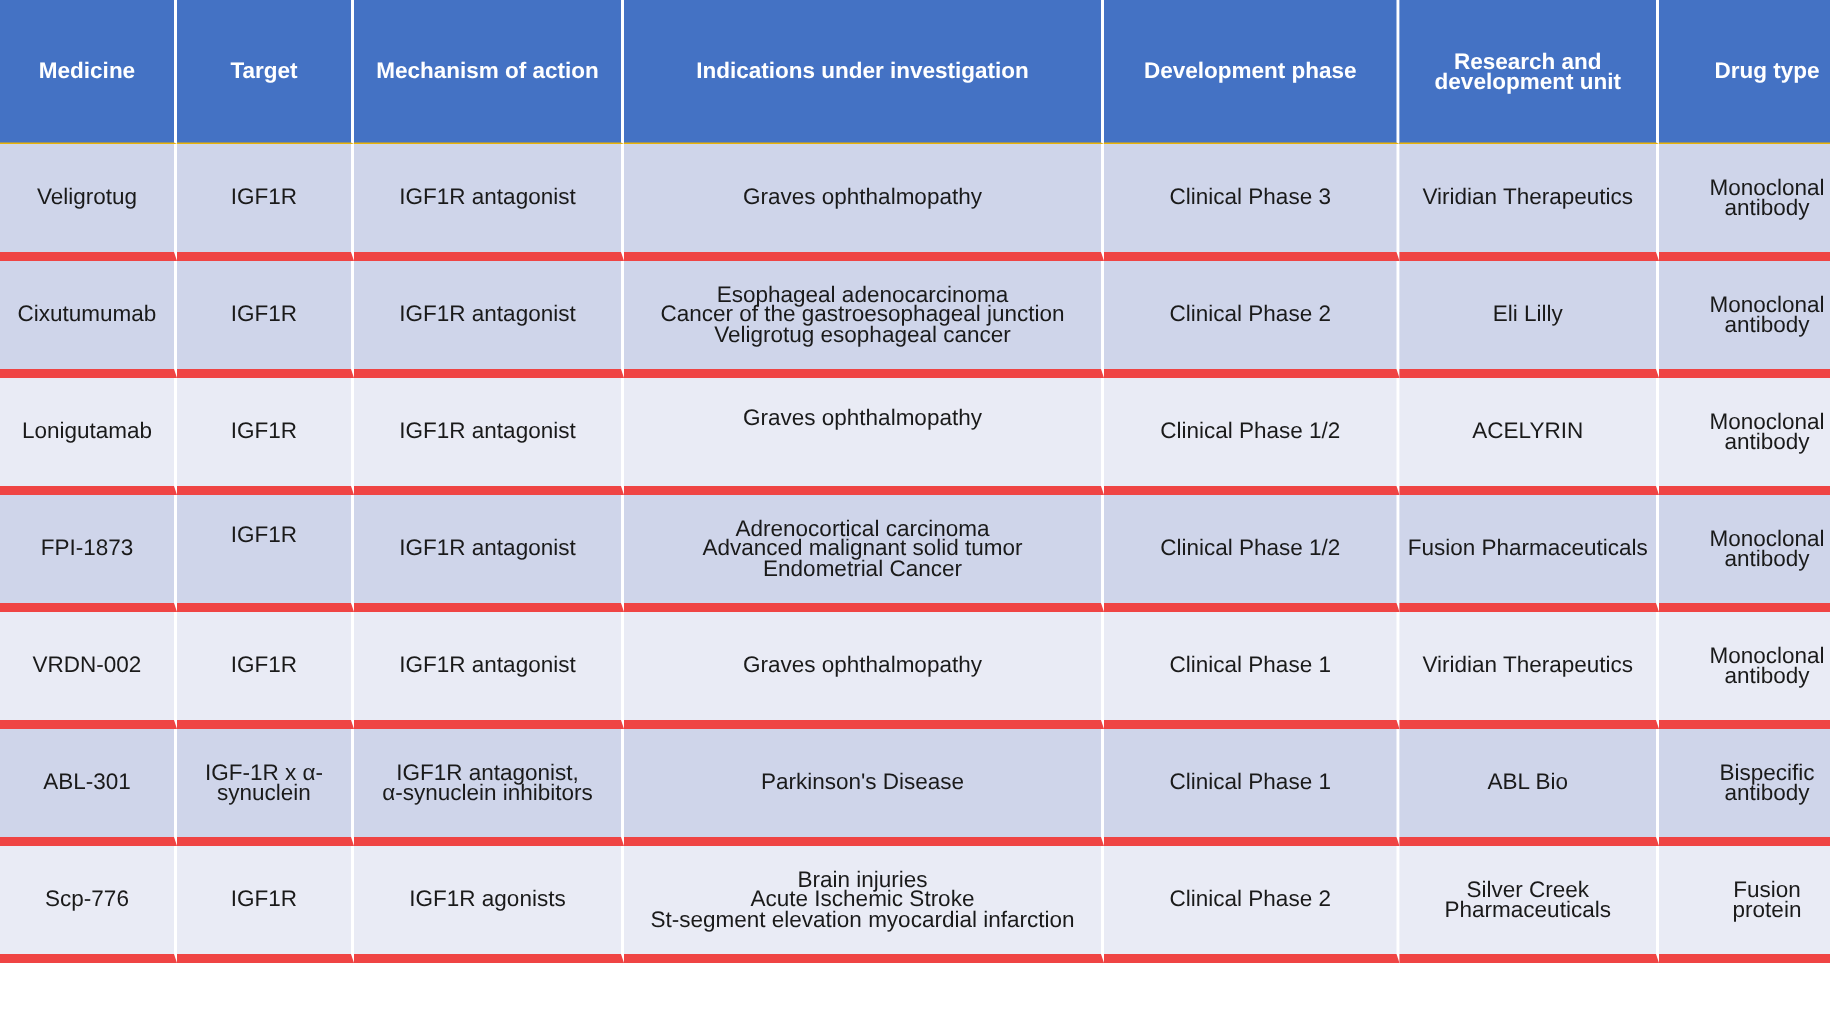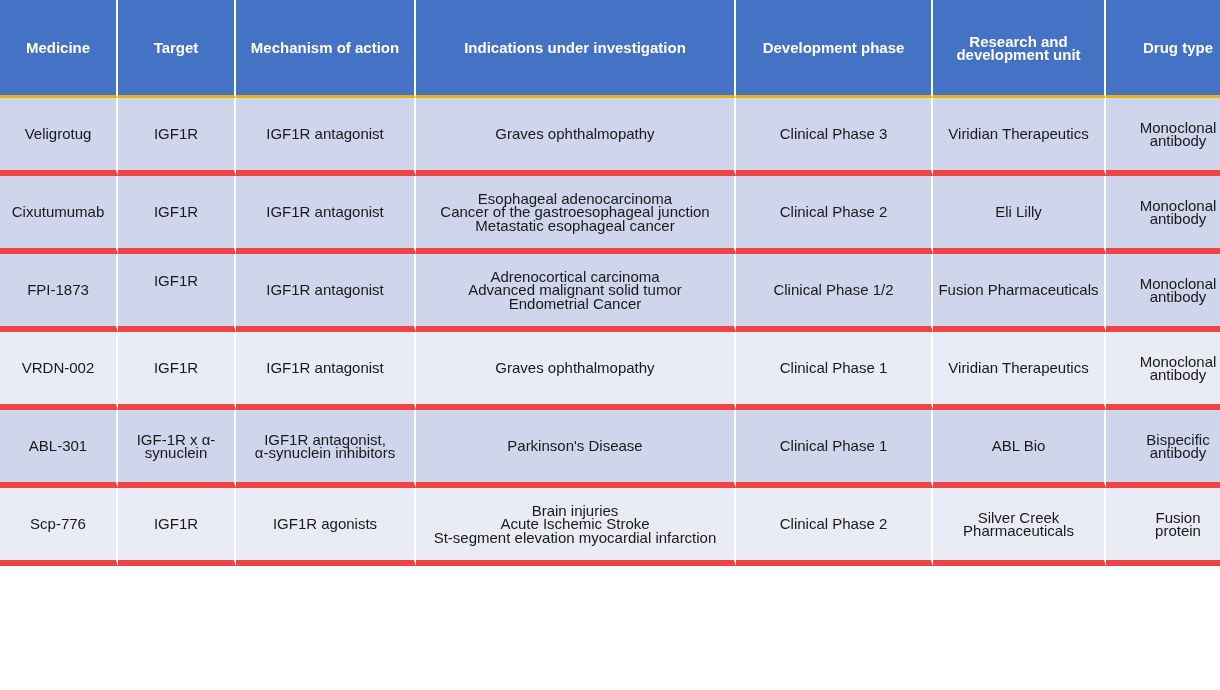--- a/index.html
+++ b/index.html
@@ -17,21 +17,21 @@
       padding: 0 2px;
       overflow: hidden;
     }
     table.pipeline th:last-child, table.pipeline td:last-child { border-right: none; padding-left: 32px; }
     table.pipeline thead th {
       background: #4472c4;
       color: #ffffff;
       font-weight: bold;
       font-size: 15px;
       height: 95px;
-      border-bottom: 3px solid #eab308;
+      border-bottom: 1px solid #eab308;
       line-height: 13px;
     }
     table.pipeline tbody td {
       color: #1a1a1a;
       font-size: 15px;
       height: 72px;
       border-bottom: 6px solid #ef4444;
       line-height: 13.5px;
     }
     table.pipeline tbody tr.odd td { background: #cfd5ea; }
@@ -89,33 +89,51 @@
 
 
     <tr class="odd">
       <td>Cixutumumab</td>
       <td>IGF1R</td>
       <td>IGF1R antagonist</td>
       <td>
           <span class="cell-lines">
         <span>Esophageal adenocarcinoma</span>
         <span>Cancer of the gastroesophageal junction</span>
-        <span>Metastatic esophageal cancer</span>
+        <span>Veligrotug esophageal cancer</span>
       </span>
         </td>
       <td>Clinical Phase 2</td>
       <td>Eli Lilly</td>
       <td>
           <span class="cell-lines">
             <span>Monoclonal</span>
             <span>antibody</span>
           </span>
         </td>
     </tr>
 
+    <tr class="even">
+      <td>Lonigutamab</td>
+      <td>IGF1R</td>
+      <td>IGF1R antagonist</td>
+      <td class="top-shift">
+          <span class="cell-lines">
+            <span>Graves ophthalmopathy</span>
+          </span>
+        </td>
+      <td>Clinical Phase 1/2</td>
+      <td>ACELYRIN</td>
+      <td>
+          <span class="cell-lines">
+            <span>Monoclonal</span>
+            <span>antibody</span>
+          </span>
+        </td>
+    </tr>
 
     <tr class="odd">
       <td>FPI-1873</td>
       <td class="top-shift">
           <span class="cell-lines">
             <span>IGF1R</span>
           </span>
         </td>
       <td>IGF1R antagonist</td>
       <td>

